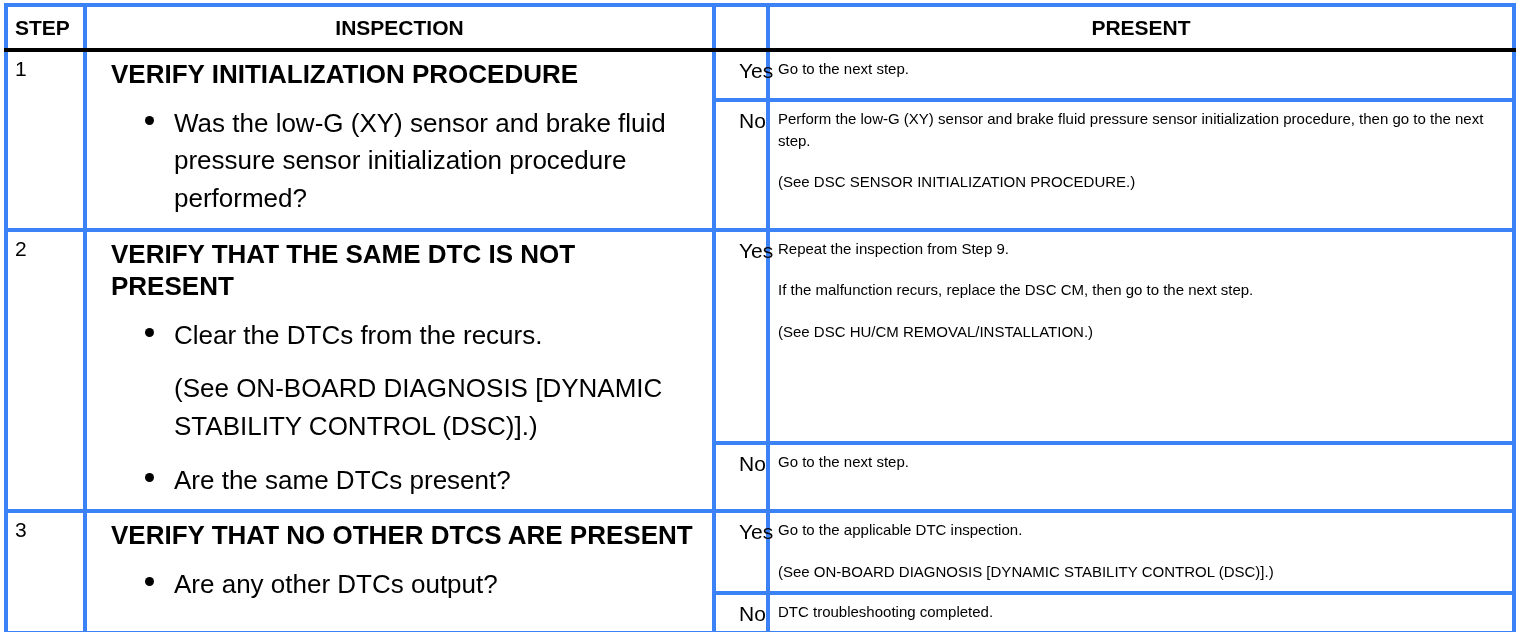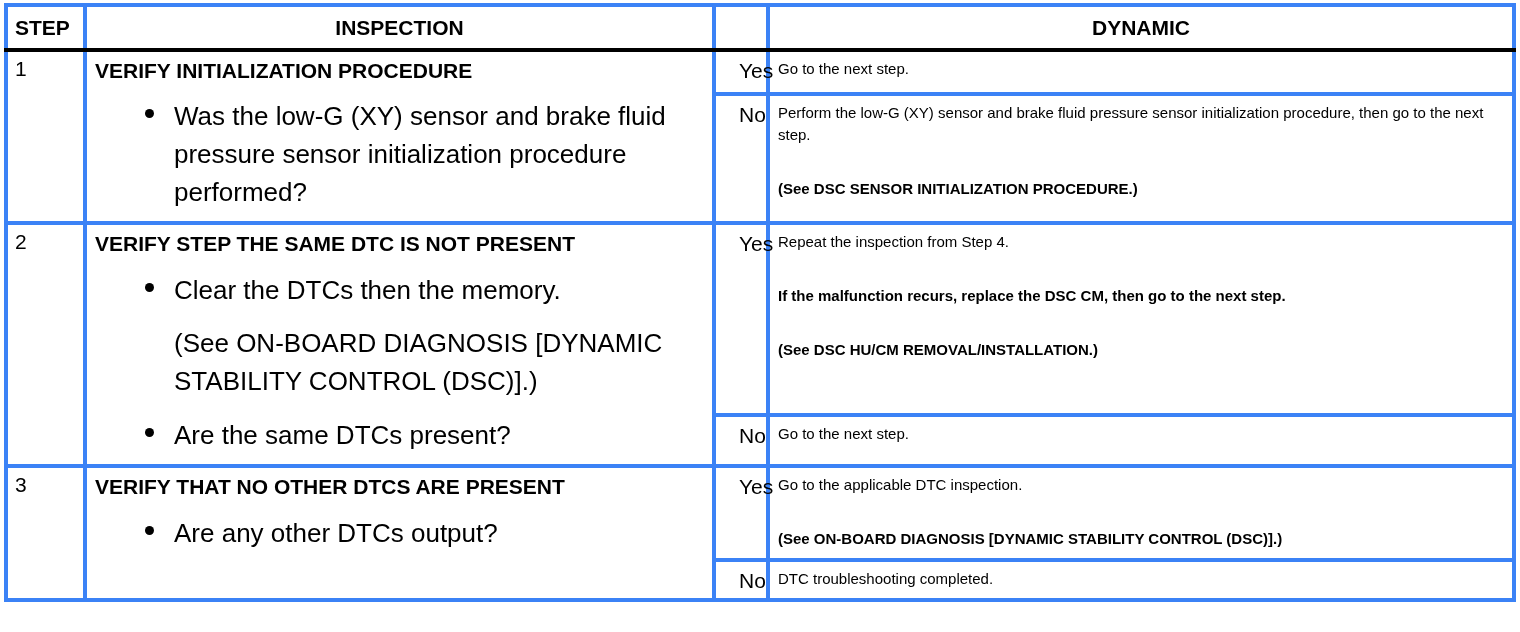--- a/index.html
+++ b/index.html
@@ -79,23 +79,23 @@
     padding: 5px 0 0 23px;
     white-space: nowrap;
   }
 
   td.action-cell {
     padding: 6px 8px 8px 8px;
   }
 
   .insp-title {
     font-weight: bold;
-    font-size: 21px;
+    font-size: 26px;
     line-height: 1.25;
-    margin: 0 0 6px 0;
+    margin: 0 0 6px 16px;
   }
 
   ul.bullets {
     list-style: none;
     margin: 0;
     padding: 0;
   }
   ul.bullets > li {
     position: relative;
     padding-left: 79px;
@@ -116,40 +116,40 @@
   li.note {
     padding-left: 79px;
     margin-top: 14px;
   }
 
   .para {
     margin: 0;
     font-size: 15px;
     line-height: 1.45;
   }
-  .para + .para { margin-top: 32px; font-weight: bold; }
+  .para + .para { margin-top: 20px; }
 </style>
 </head>
 <body>
 
 <div class="sheet">
   <table class="dtc-table">
     <colgroup>
       <col class="c-step">
       <col class="c-insp">
       <col class="c-yn">
       <col class="c-action">
     </colgroup>
 
     <thead>
       <tr class="head-row">
         <th class="h-step">STEP</th>
         <th class="h-insp">INSPECTION</th>
         <th class="h-blank"></th>
-        <th class="h-action">DYNAMIC</th>
+        <th class="h-action">PRESENT</th>
       </tr>
     </thead>
 
     <tbody>
 
       <tr>
         <td class="step-num" rowspan="2">1</td>
         <td class="insp-cell" rowspan="2">
           <div class="insp-title">VERIFY INITIALIZATION PROCEDURE</div>
           <ul class="bullets">
@@ -168,38 +168,38 @@
         <td class="yn-cell sub-top">No</td>
         <td class="action-cell sub-top">
           <p class="para">Perform the low-G (XY) sensor and brake fluid pressure sensor initialization procedure, then go to the next step.</p>
           <p class="para">(See DSC SENSOR INITIALIZATION PROCEDURE.)</p>
         </td>
       </tr>
 
       <tr>
         <td class="step-num step-top" rowspan="2">2</td>
         <td class="insp-cell step-top" rowspan="2">
-          <div class="insp-title">VERIFY STEP THE SAME DTC IS NOT PRESENT</div>
+          <div class="insp-title">VERIFY THAT THE SAME DTC IS NOT PRESENT</div>
           <ul class="bullets">
             <li class="first">
               <span class="dot"></span>
-              <span>Clear the DTCs then the memory.</span>
+              <span>Clear the DTCs from the recurs.</span>
             </li>
             <li class="note">
               <span>(See ON-BOARD DIAGNOSIS [DYNAMIC STABILITY CONTROL (DSC)].)</span>
             </li>
             <li>
               <span class="dot"></span>
               <span>Are the same DTCs present?</span>
             </li>
           </ul>
         </td>
         <td class="yn-cell step-top">Yes</td>
         <td class="action-cell step-top">
-          <p class="para">Repeat the inspection from Step 4.</p>
+          <p class="para">Repeat the inspection from Step 9.</p>
           <p class="para">If the malfunction recurs, replace the DSC CM, then go to the next step.</p>
           <p class="para">(See DSC HU/CM REMOVAL/INSTALLATION.)</p>
         </td>
       </tr>
       <tr>
         <td class="yn-cell sub-top">No</td>
         <td class="action-cell sub-top">
           <p class="para">Go to the next step.</p>
         </td>
       </tr>

